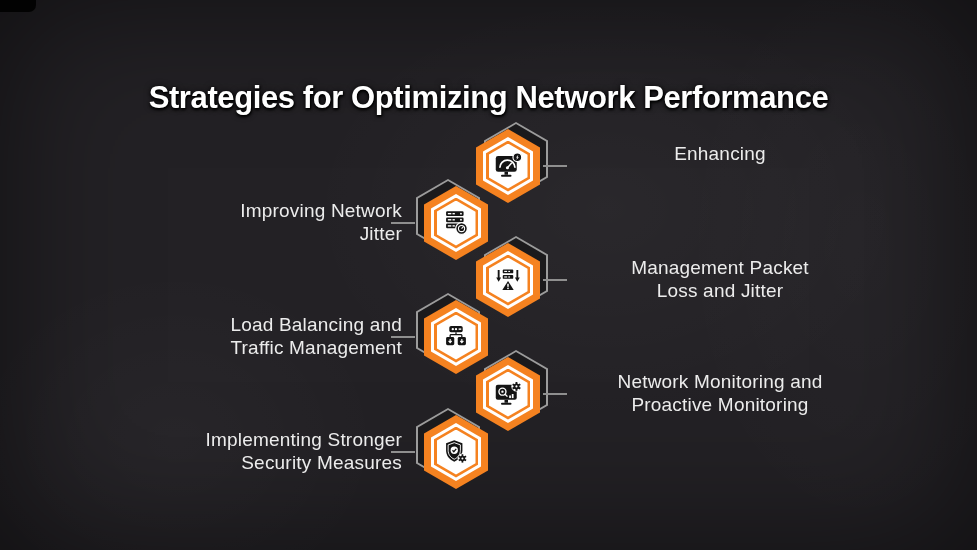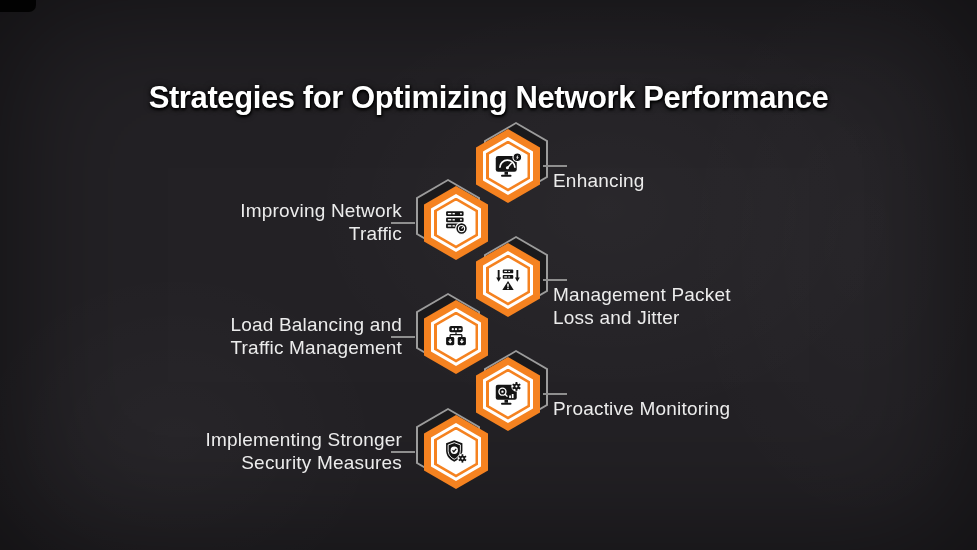--- a/index.html
+++ b/index.html
@@ -47,21 +47,21 @@
   .hex-orange2{inset:11.5px 10px;background:var(--accent);}
   .hex-core{inset:14.5px 12.5px;background:#ffffff;display:flex;align-items:center;justify-content:center;}
   .hex-core svg{display:block;}
 
   .connector{position:absolute;top:-1px;height:2px;width:24px;background:#8F8F8F;}
   .item.right .connector{left:543px;}
   .item.left  .connector{left:391px;}
 
   .label{position:absolute;top:-24px;color:var(--text);font-size:19px;line-height:23px;letter-spacing:0.2px;}
   .label span{display:block;}
-  .item.right .label{left:553px;width:290px;text-align:left;margin-top:27px;}
+  .item.right .label{left:575px;width:290px;text-align:center;}
   .item.left  .label{left:132px;width:270px;text-align:right;}
 </style>
 </head>
 <body>
 
 <div class="stage">
   <div class="corner-artifact"></div>
 
   <h1 class="title">Strategies for Optimizing Network Performance</h1>
 
@@ -115,21 +115,21 @@
             <rect x="18" y="27.8" width="4" height="2.4" fill="#fff"></rect>
           <circle cx="33.5" cy="33.5" r="10" fill="#141414" stroke="#fff" stroke-width="2.2"></circle>
           <circle cx="33.5" cy="33.5" r="5.3" fill="none" stroke="#fff" stroke-width="1.8"></circle>
           <line x1="33.5" y1="33.5" x2="36.8" y2="30.2" stroke="#fff" stroke-width="1.8"></line>
         </svg>
       </div>
     </div>
     <div class="connector"></div>
     <div class="label">
       <span>Improving Network</span>
-      <span>Traffic</span>
+      <span>Jitter</span>
     </div>
   </div>
 
   <div class="item right r2">
     <div class="hexgroup">
       <div class="hex hex-outline-outer">
           <div class="hex hex-outline-inner"></div>
         </div>
       <div class="hex hex-orange"></div>
       <div class="hex hex-white"></div>
@@ -217,20 +217,21 @@
               <rect x="-1.6" y="-7.6" width="3.2" height="3.6" transform="rotate(300)"></rect>
             </g>
             <circle r="5" fill="#141414"></circle>
             <circle r="1.8" fill="#fff"></circle>
           </g>
         </svg>
       </div>
     </div>
     <div class="connector"></div>
     <div class="label">
+      <span>Network Monitoring and</span>
       <span>Proactive Monitoring</span>
     </div>
   </div>
 
   <div class="item left r5">
     <div class="hexgroup">
       <div class="hex hex-outline-outer">
           <div class="hex hex-outline-inner"></div>
         </div>
       <div class="hex hex-orange"></div>

